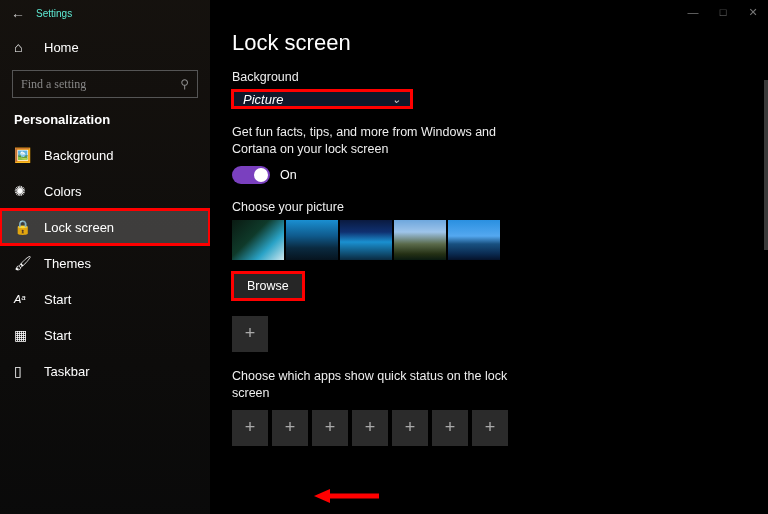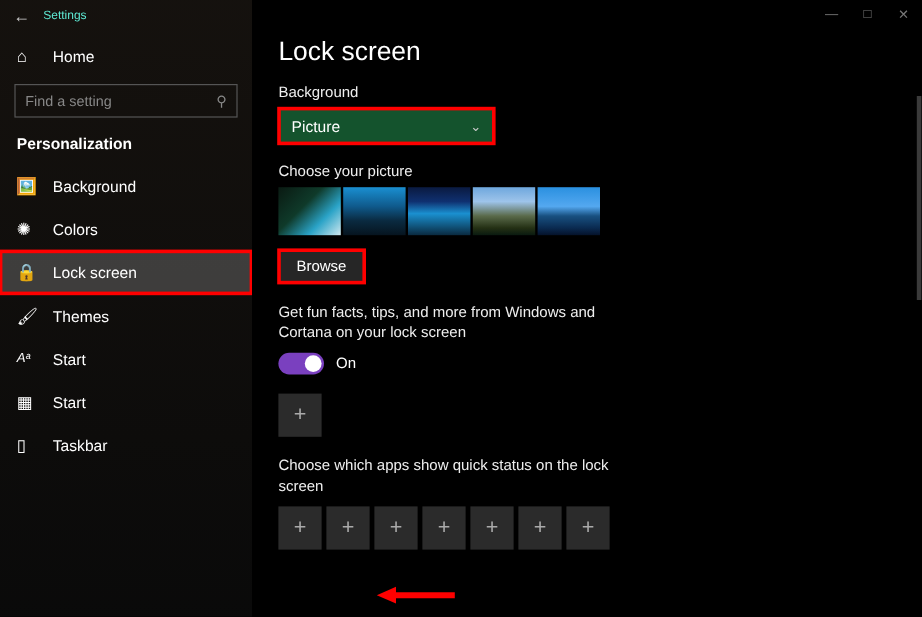--- a/index.html
+++ b/index.html
@@ -8,30 +8,30 @@
   .titlebar { position: absolute; top: 0; left: 0; right: 0; height: 26px; display: flex; align-items: center; padding: 0 6px; }
   .titlebar .back { width: 24px; text-align: center; color: #ccc; font-size: 14px; }
   .titlebar .title { font-size: 10px; color: #5eead4; margin-left: 6px; }
   .winbtns { position: absolute; right: 0; top: 0; display: flex; }
   .winbtn { width: 30px; height: 24px; display: flex; align-items: center; justify-content: center; color: #777; font-size: 11px; }
   .sidebar { width: 210px; height: 100%; padding-top: 30px; background: linear-gradient(to bottom, rgba(60,50,40,0.35), rgba(28,28,28,0.35)); }
   .home { display: flex; align-items: center; height: 34px; padding: 0 14px; font-size: 13px; color: #fff; }
   .home .icon { width: 18px; margin-right: 12px; font-size: 14px; }
   .search-wrap { padding: 6px 12px 10px 12px; }
   .search { width: 100%; height: 28px; border: 1px solid #555; background: transparent; color: #999; font-size: 12px; padding: 0 8px; position: relative; display: flex; align-items: center; justify-content: space-between; }
-  .search span.ph { color: #888; }
+  .search span.ph { color: #888; font-family: Liberation Serif, serif; }
   .section-title { padding: 4px 14px 10px 14px; font-size: 13px; font-weight: 600; color: #fff; }
   .nav-item { display: flex; align-items: center; height: 36px; padding: 0 14px; font-size: 13px; color: #fff; }
   .nav-item .icon { width: 18px; margin-right: 12px; font-size: 14px; }
   .nav-item.selected { background: rgba(120,120,120,0.45); }
   .hl-red { outline: 3px solid #ff0000; outline-offset: -2px; }
   .main { flex: 1; height: 100%; padding: 30px 22px 10px 22px; overflow: hidden; background: #000; }
   .h1 { font-size: 22px; font-weight: 400; margin-bottom: 14px; }
   .label { font-size: 12.5px; color: #eee; margin-bottom: 6px; }
-  .dropdown { width: 180px; height: 30px; border: 1px solid #666; display: flex; align-items: center; justify-content: space-between; padding: 0 10px; font-size: 13px; background: #14532d; }
+  .dropdown { width: 180px; height: 18px; border: 1px solid #666; display: flex; align-items: center; justify-content: space-between; padding: 0 10px; font-size: 13px; background: #0f172a; font-style: italic; }
   .dropdown .chev { font-size: 11px; color: #ccc; }
   .thumbs { display: flex; gap: 2px; margin-top: 6px; margin-bottom: 12px; }
   .thumb { width: 52px; height: 40px; }
   .t1 { background: linear-gradient(135deg,#0a1a12 0%, #0f3a2a 40%, #2aa3c7 70%, #cfe8ef 100%); }
   .t2 { background: linear-gradient(180deg,#1a8fd1 0%, #0f5a8c 40%, #0a2a40 70%, #06141f 100%); }
   .t3 { background: linear-gradient(180deg,#0a1a40 0%, #0f3070 30%, #1a90d0 55%, #0a2a40 100%); }
   .t4 { background: linear-gradient(180deg,#6ea7dd 0%, #9ec4ea 30%, #5a6a4a 60%, #243014 85%, #0a1a10 100%); }
   .t5 { background: linear-gradient(180deg,#2a90e0 0%, #54a8f0 40%, #185080 60%, #0a2a50 85%, #05122a 100%); }
   .btn { height: 28px; padding: 0 14px; border: 1px solid #555; background: #262626; color: #fff; font-size: 12.5px; display: inline-flex; align-items: center; }
   .row { margin-bottom: 16px; }
@@ -108,38 +108,38 @@
 
     <div class="row">
       <div class="label">Background</div>
       <div class="dropdown hl-red">
         <span>Picture</span>
         <span class="chev">⌄</span>
       </div>
     </div>
 
     <div class="row">
+      <div class="para">Get fun facts, tips, and more from Windows and Cortana on your lock screen</div>
+      <div class="toggle-row">
+        <div class="toggle"></div>
+        <div class="toggle-label">On</div>
+      </div>
+    </div>
+
+    <div class="row">
       <div class="label">Choose your picture</div>
       <div class="thumbs">
         <div class="thumb t1"></div>
         <div class="thumb t2"></div>
         <div class="thumb t3"></div>
         <div class="thumb t4"></div>
         <div class="thumb t5"></div>
       </div>
       <div class="btn hl-red">
         <span>Browse</span>
-      </div>
-    </div>
-
-    <div class="row">
-      <div class="para">Get fun facts, tips, and more from Windows and Cortana on your lock screen</div>
-      <div class="toggle-row">
-        <div class="toggle"></div>
-        <div class="toggle-label">On</div>
       </div>
     </div>
 
     <div class="row">
       <div class="tiles">
         <div class="tile">+</div>
       </div>
     </div>
 
     <div class="row">

